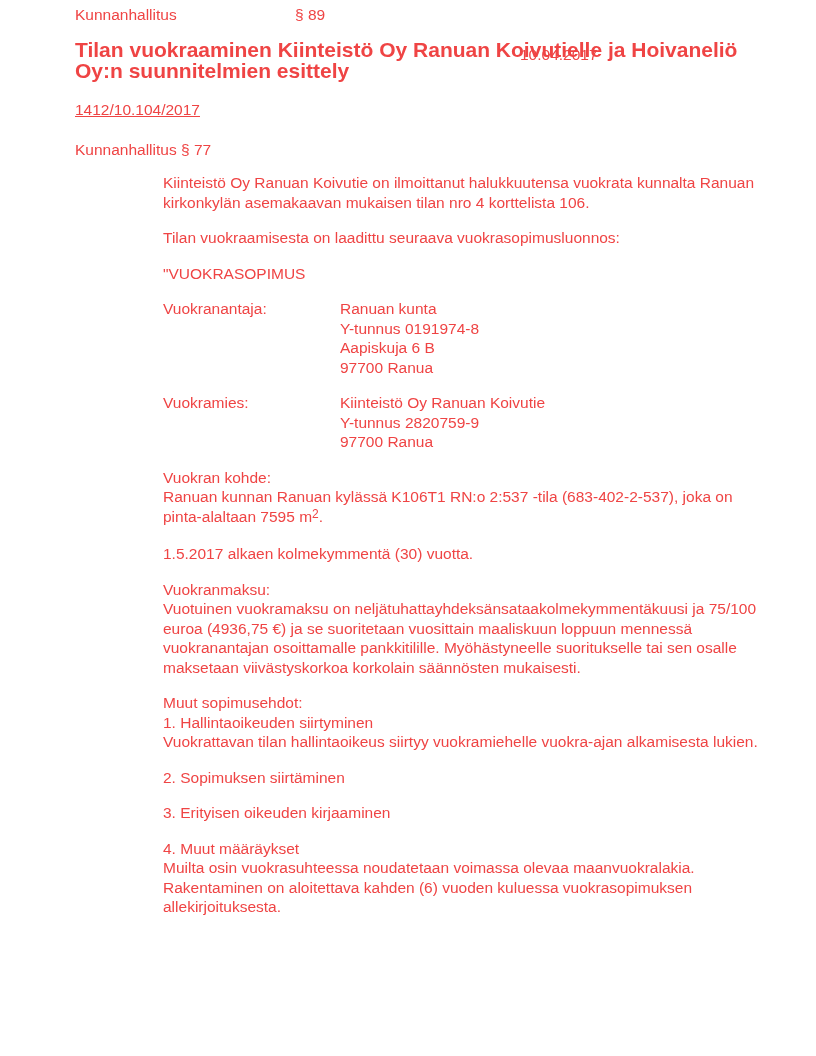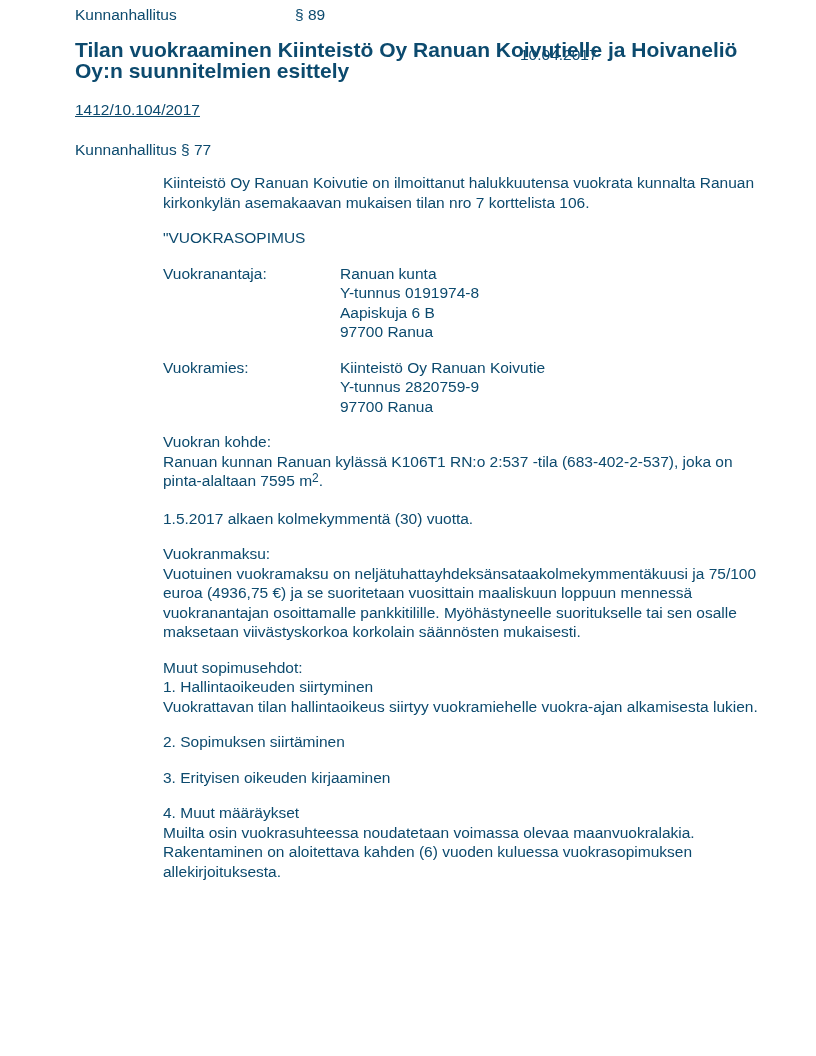--- a/index.html
+++ b/index.html
@@ -6,21 +6,21 @@
     margin: 0;
     padding: 0;
     background: #e5e5e5;
   }
   .page {
     position: relative;
     width: 816px;
     height: 1056px;
     margin: 0 auto;
     background: #ffffff;
-    color: #0c4a6e;
+    color: #ef4444;
     font-family: "Liberation Sans", sans-serif;
     font-size: 15.5px;
     line-height: 19.5px;
     box-sizing: border-box;
     padding: 5px 56px 0 75px;
     overflow: hidden;
   }
   .doc-header {
     position: relative;
     height: 20px;
@@ -84,23 +84,26 @@
 
   <h1 class="doc-title">Tilan vuokraaminen Kiinteistö Oy Ranuan Koivutielle ja Hoivaneliö Oy:n suunnitelmien esittely</h1>
 
   <p class="case-number">1412/10.104/2017</p>
 
   <p class="section-heading">Kunnanhallitus § 77</p>
 
   <div class="doc-body">
 
     <div class="block">
-      <p>Kiinteistö Oy Ranuan Koivutie on ilmoittanut halukkuutensa vuokrata kunnalta Ranuan kirkonkylän asemakaavan mukaisen tilan nro 7 korttelista 106.</p>
+      <p>Kiinteistö Oy Ranuan Koivutie on ilmoittanut halukkuutensa vuokrata kunnalta Ranuan kirkonkylän asemakaavan mukaisen tilan nro 4 korttelista 106.</p>
     </div>
 
+    <div class="block">
+      <p>Tilan vuokraamisesta on laadittu seuraava vuokrasopimusluonnos:</p>
+    </div>
 
     <div class="block">
       <p>"VUOKRASOPIMUS</p>
     </div>
 
     <div class="block party">
       <div class="party-label">Vuokranantaja:</div>
       <div class="party-lines">
         <div>Ranuan kunta</div>
         <div>Y-tunnus 0191974-8</div>

